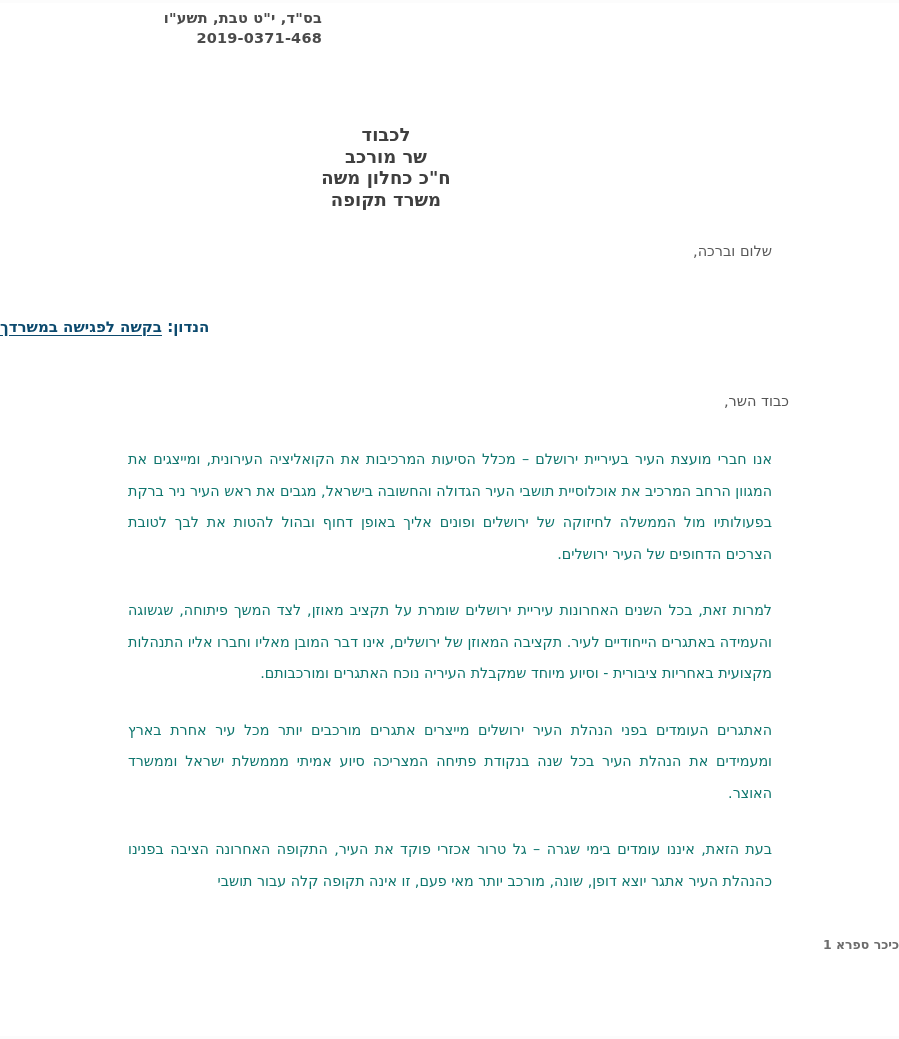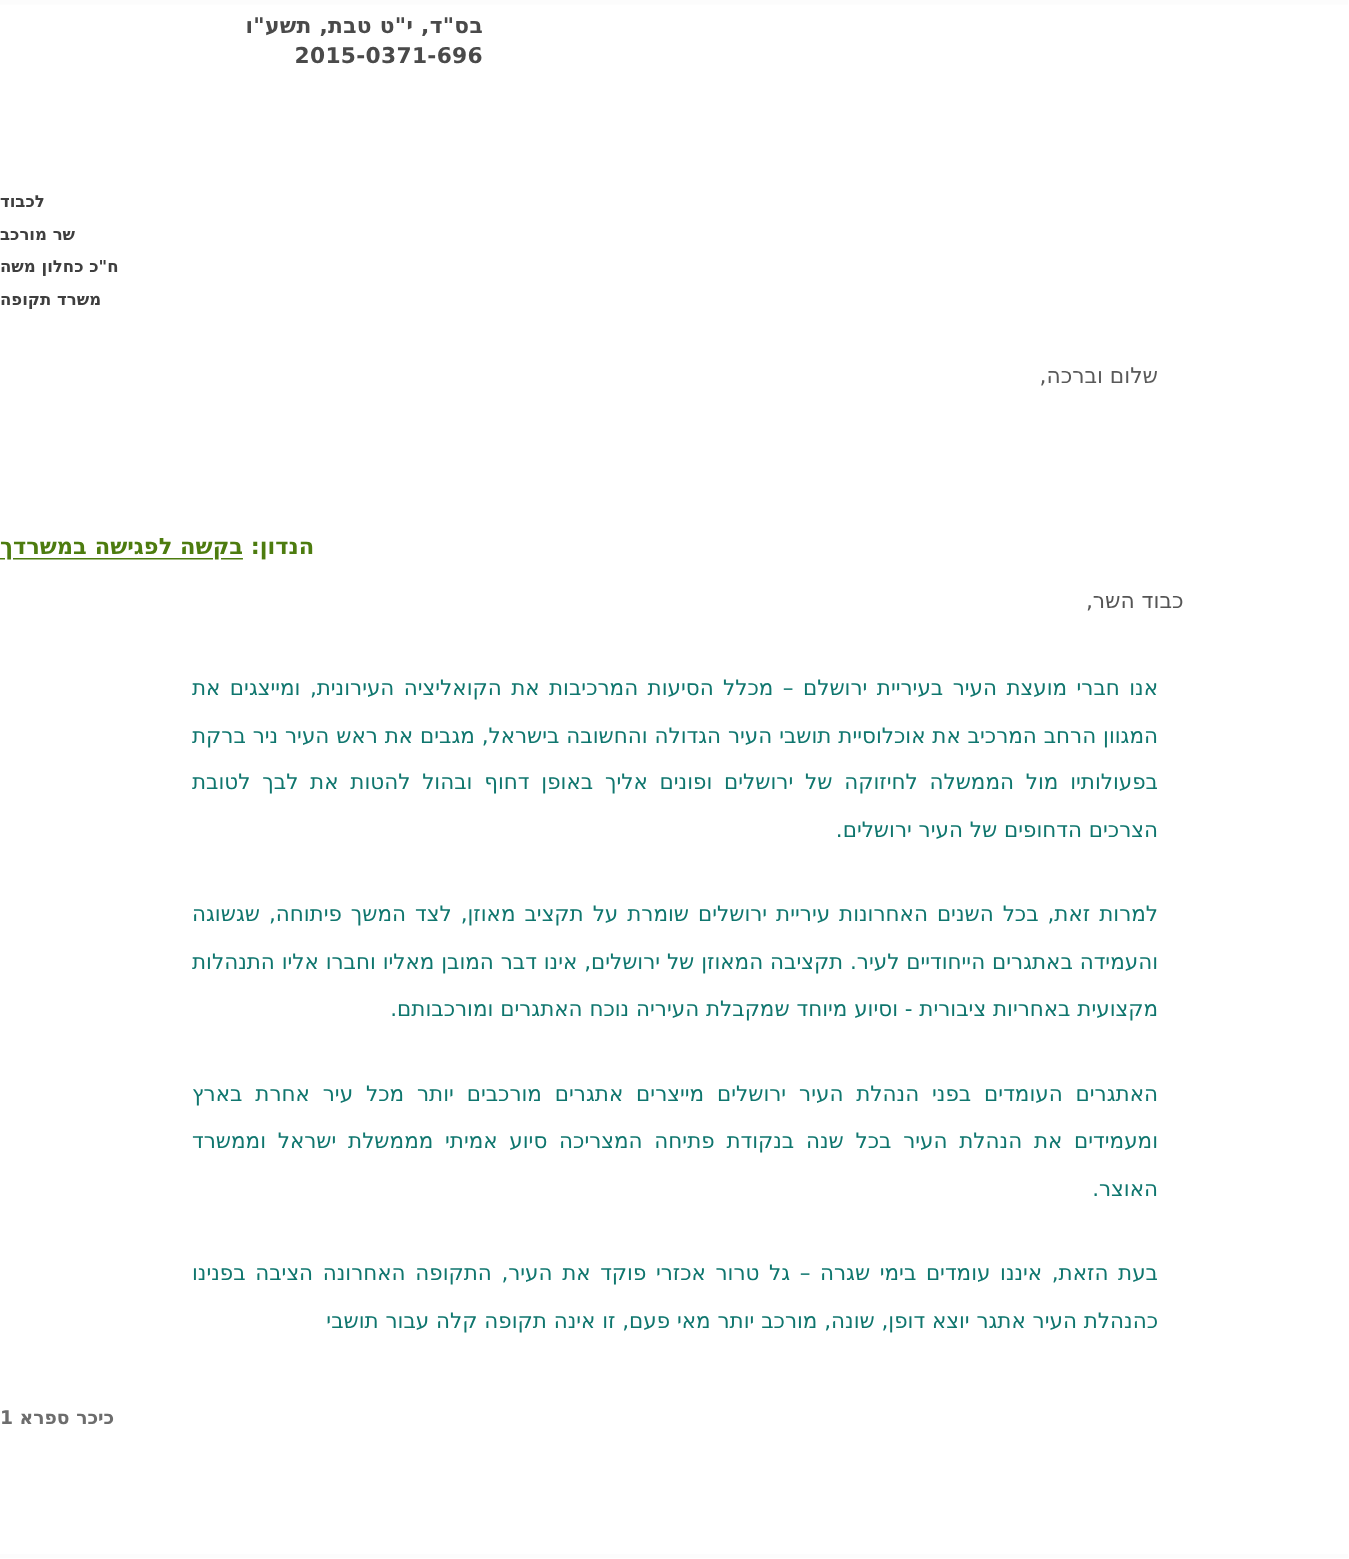--- a/index.html
+++ b/index.html
@@ -44,25 +44,25 @@
     direction: ltr;
     unicode-bidi: bidi-override;
   }
 
   
   .addressee {
     position: absolute;
     top: 124px;
     left: 0;
     width: 772px;
-    text-align: left;
+    text-align: center;
     direction: rtl;
     color: #3f3f3f;
     font-weight: bold;
-    font-size: 11px;
+    font-size: 18px;
     line-height: 21.5px;
   }
   .addressee .ad-line { display: block; white-space: nowrap; }
 
   
   .greeting {
     position: absolute;
     top: 240px;
     left: 0;
     width: 772px;
@@ -73,26 +73,25 @@
   }
 
   
   .subject {
     position: absolute;
     top: 316px;
     left: 0;
     width: 562px;
     text-align: left;
     direction: rtl;
-    color: #4d7c0f;
+    color: #0c4a6e;
     font-weight: bold;
     font-size: 15px;
     line-height: 22px;
     white-space: nowrap;
-    margin-top: 37px;
   }
   .subject .subj-label { text-decoration: none; }
   .subject .subj-text  { text-decoration: underline; text-underline-offset: 3px; }
 
   
   .salutation {
     position: absolute;
     top: 390px;
     left: 17px;
     width: 772px;
@@ -122,21 +121,21 @@
     text-align-last: right;
   }
   .body-area p:last-child { margin-bottom: 0; }
 
   
   .footer {
     position: absolute;
     top: 937px;
     left: 0;
     width: 899px;
-    text-align: left;
+    text-align: right;
     direction: rtl;
     color: #6d6d6d;
     font-weight: bold;
     font-size: 12.5px;
     line-height: 16px;
   }
 
   
   .scan-edge-top,
   .scan-edge-bottom {
@@ -152,21 +151,21 @@
 </style>
 </head>
 <body>
 
 <div class="page">
 
   <div class="scan-edge-top"></div>
 
   <div class="letterhead">
     <span class="lh-line">בס"ד, י"ט טבת, תשע"ו</span>
-    <span class="lh-line lh-ref">2015-0371-696</span>
+    <span class="lh-line lh-ref">2019-0371-468</span>
   </div>
 
   <div class="addressee">
     <span class="ad-line">לכבוד</span>
     <span class="ad-line">שר מורכב</span>
     <span class="ad-line">ח"כ כחלון משה</span>
     <span class="ad-line">משרד תקופה</span>
   </div>
 
   <div class="greeting">שלום וברכה,</div>

